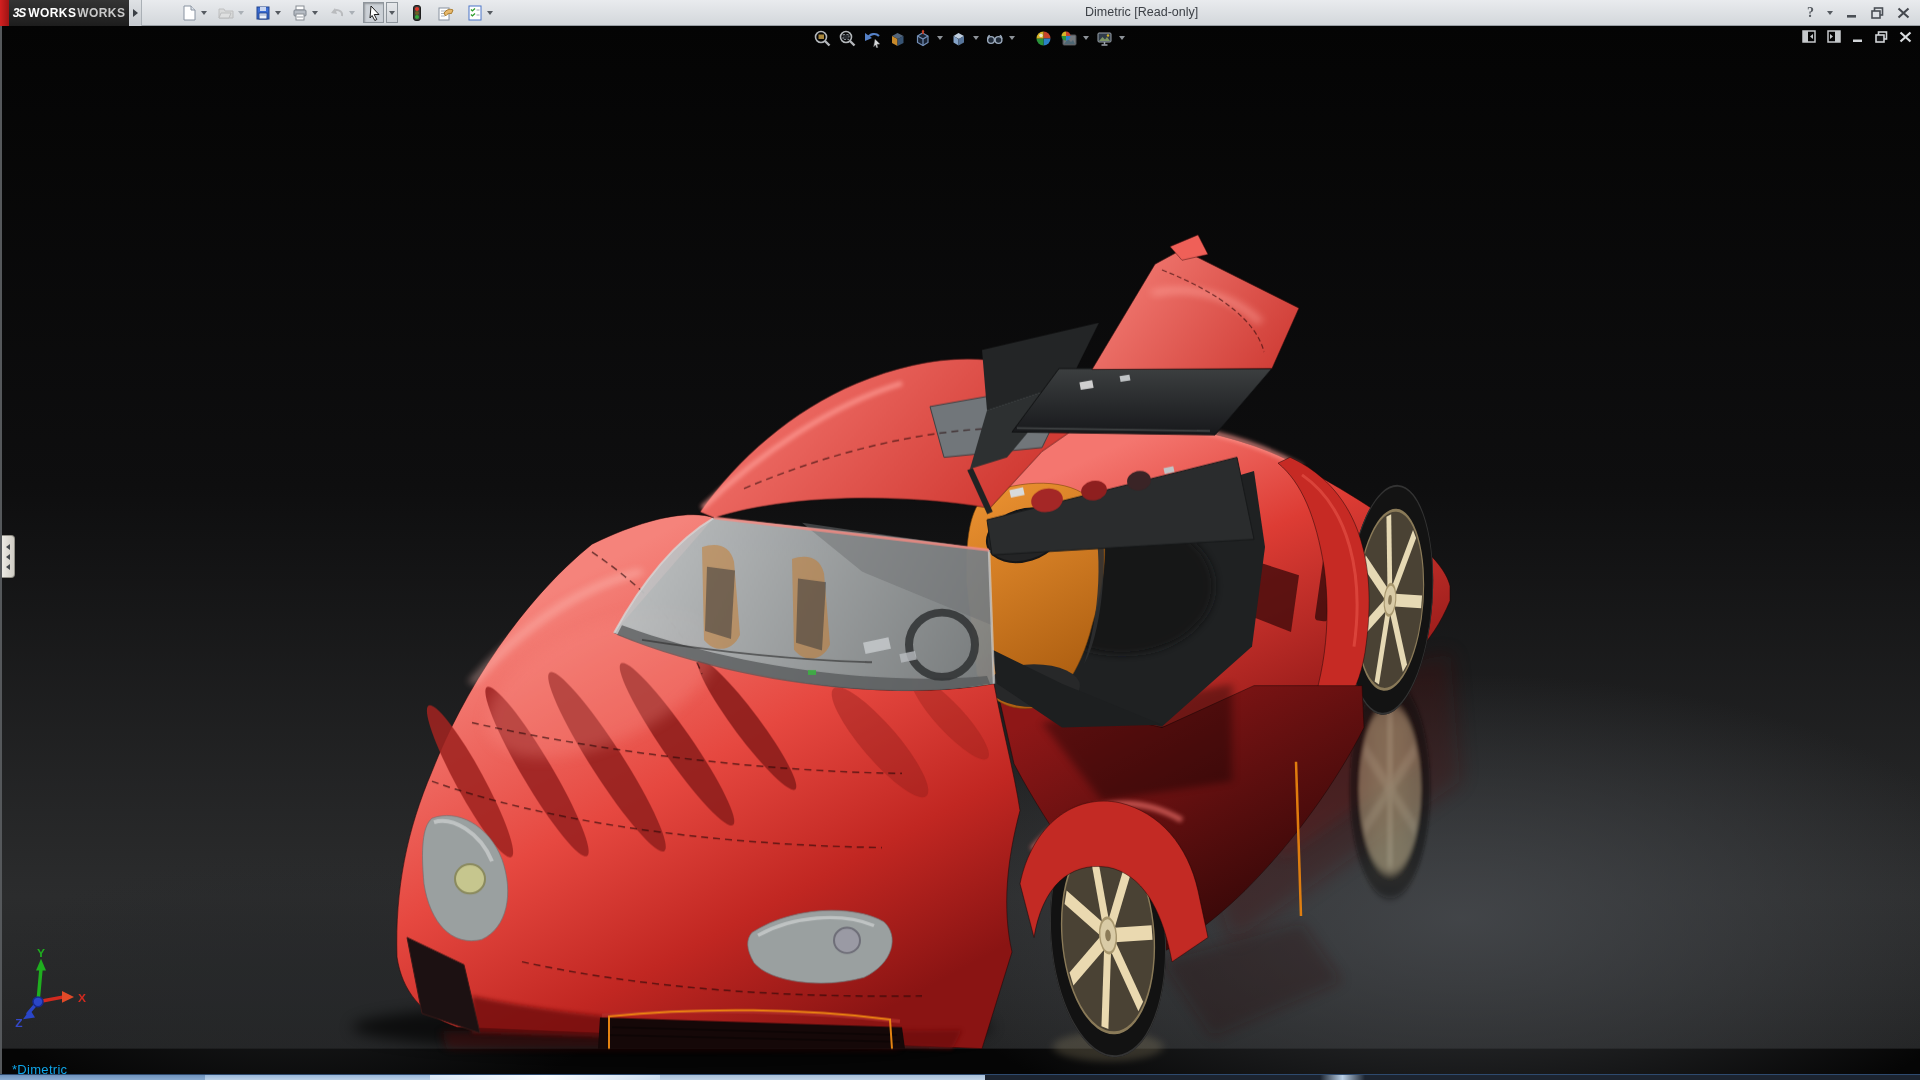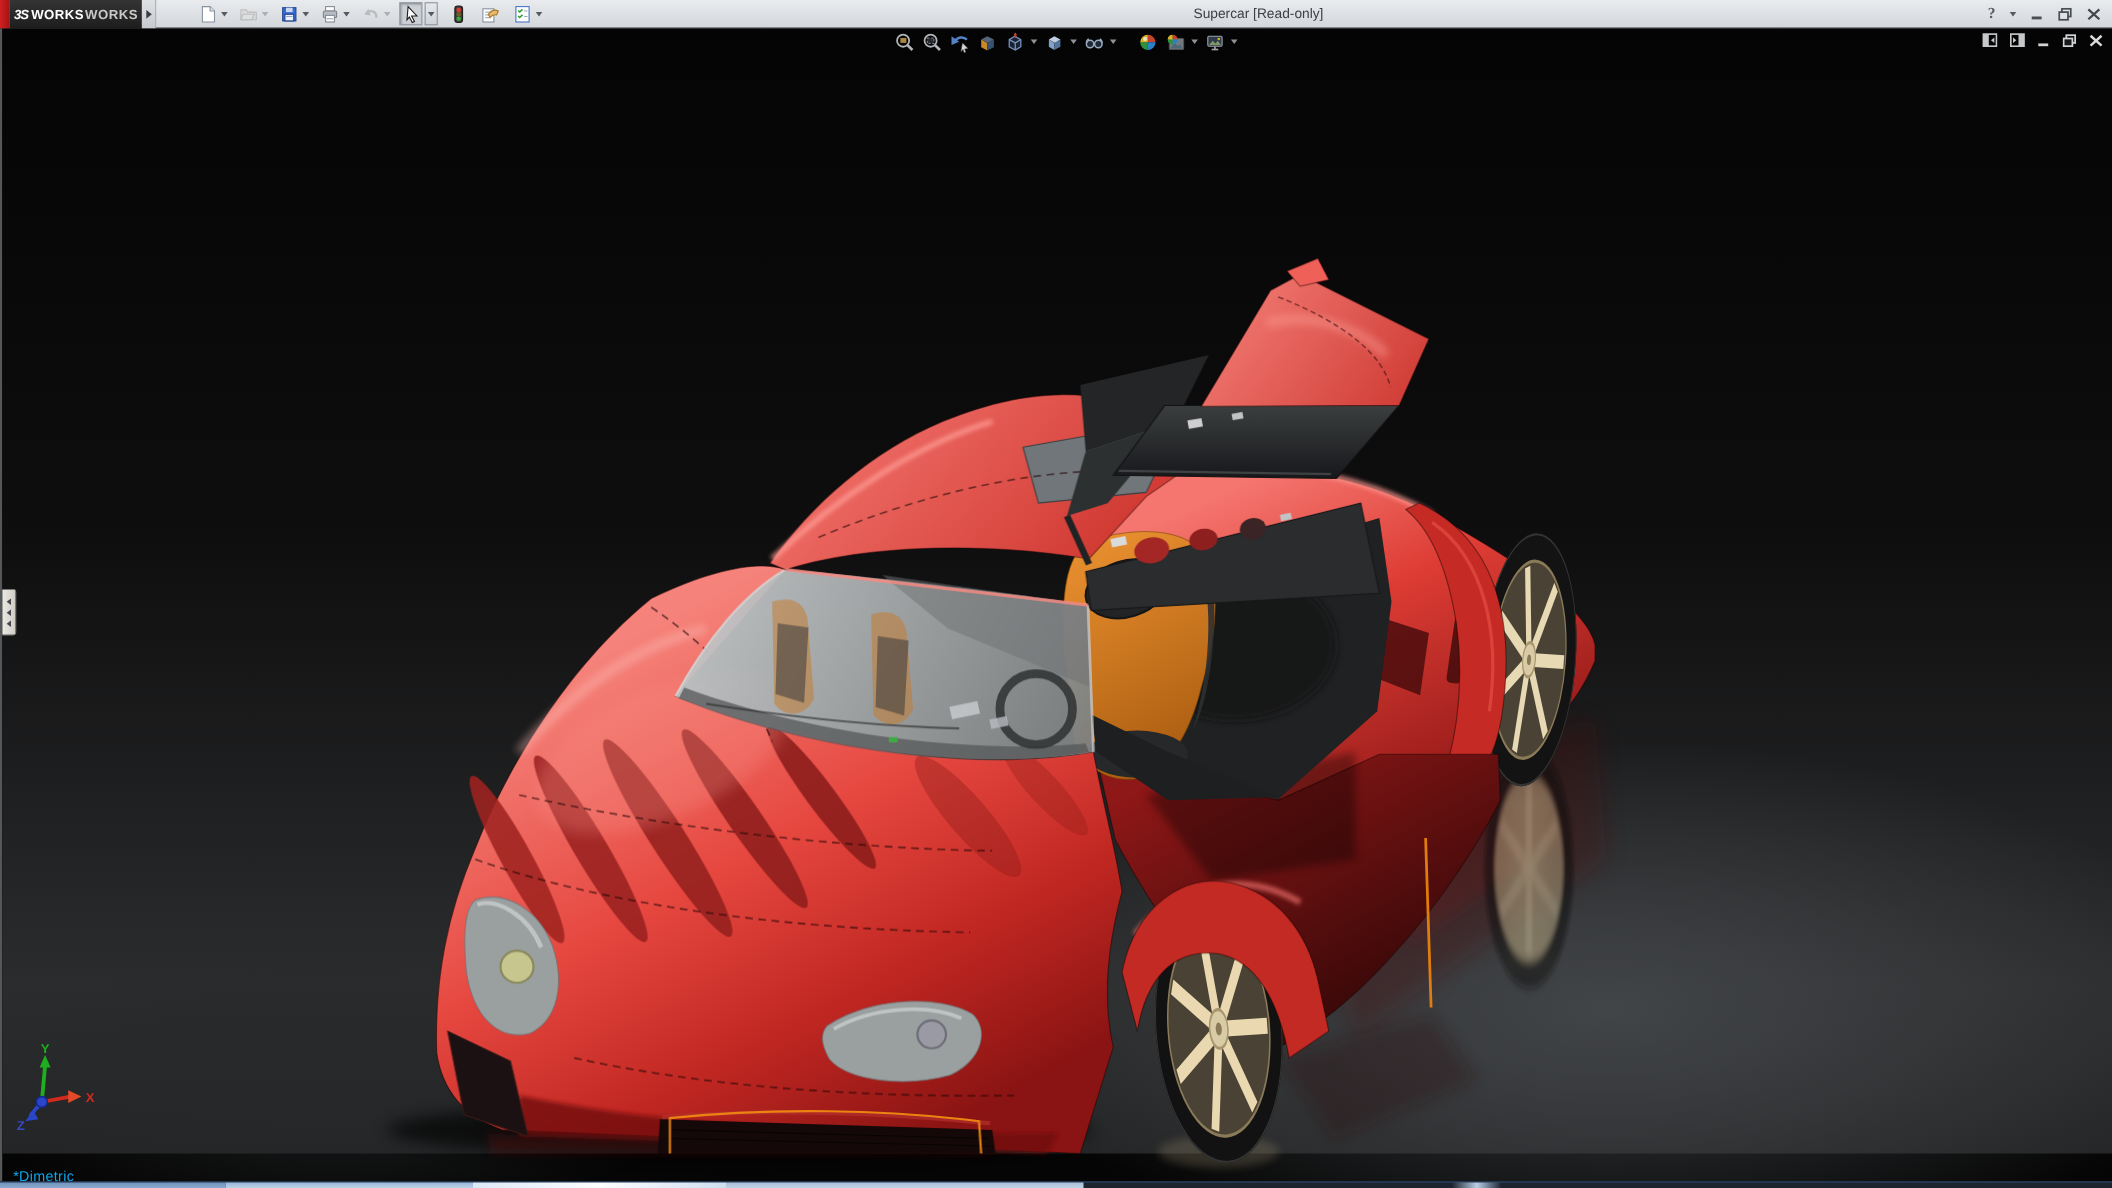--- a/index.html
+++ b/index.html
@@ -173,21 +173,21 @@
           <path d="M5 5.5l1.4 1.4L9 4.5" fill="none" stroke="#2f9e2f" stroke-width="1.4"></path>
           <path d="M5 10.5l1.4 1.4L9 9.5" fill="none" stroke="#2f9e2f" stroke-width="1.4"></path>
           <line x1="10.5" y1="6" x2="13.5" y2="6" stroke="#9aa4b2"></line>
           <line x1="10.5" y1="11" x2="13.5" y2="11" stroke="#9aa4b2"></line>
         </svg>
       </div>
         <span class="dd"></span>
     </div>
   </div>
 
-  <div class="doc-title">Supercar [Read-only]</div>
+  <div class="doc-title">Dimetric [Read-only]</div>
 
   <div class="win-ctrls">
     <span class="help-q">?</span>
     <span class="dd"></span>
     <svg width="12" height="12">
         <rect x="1" y="8" width="9" height="2.6" fill="#4a4f55"></rect>
       </svg>
     <svg width="13" height="12">
       <rect x="3.5" y="1" width="8" height="7" fill="none" stroke="#4a4f55" stroke-width="1.6"></rect>
       <rect x="1" y="4" width="8" height="7" fill="#dfe2e6" stroke="#4a4f55" stroke-width="1.6"></rect>

